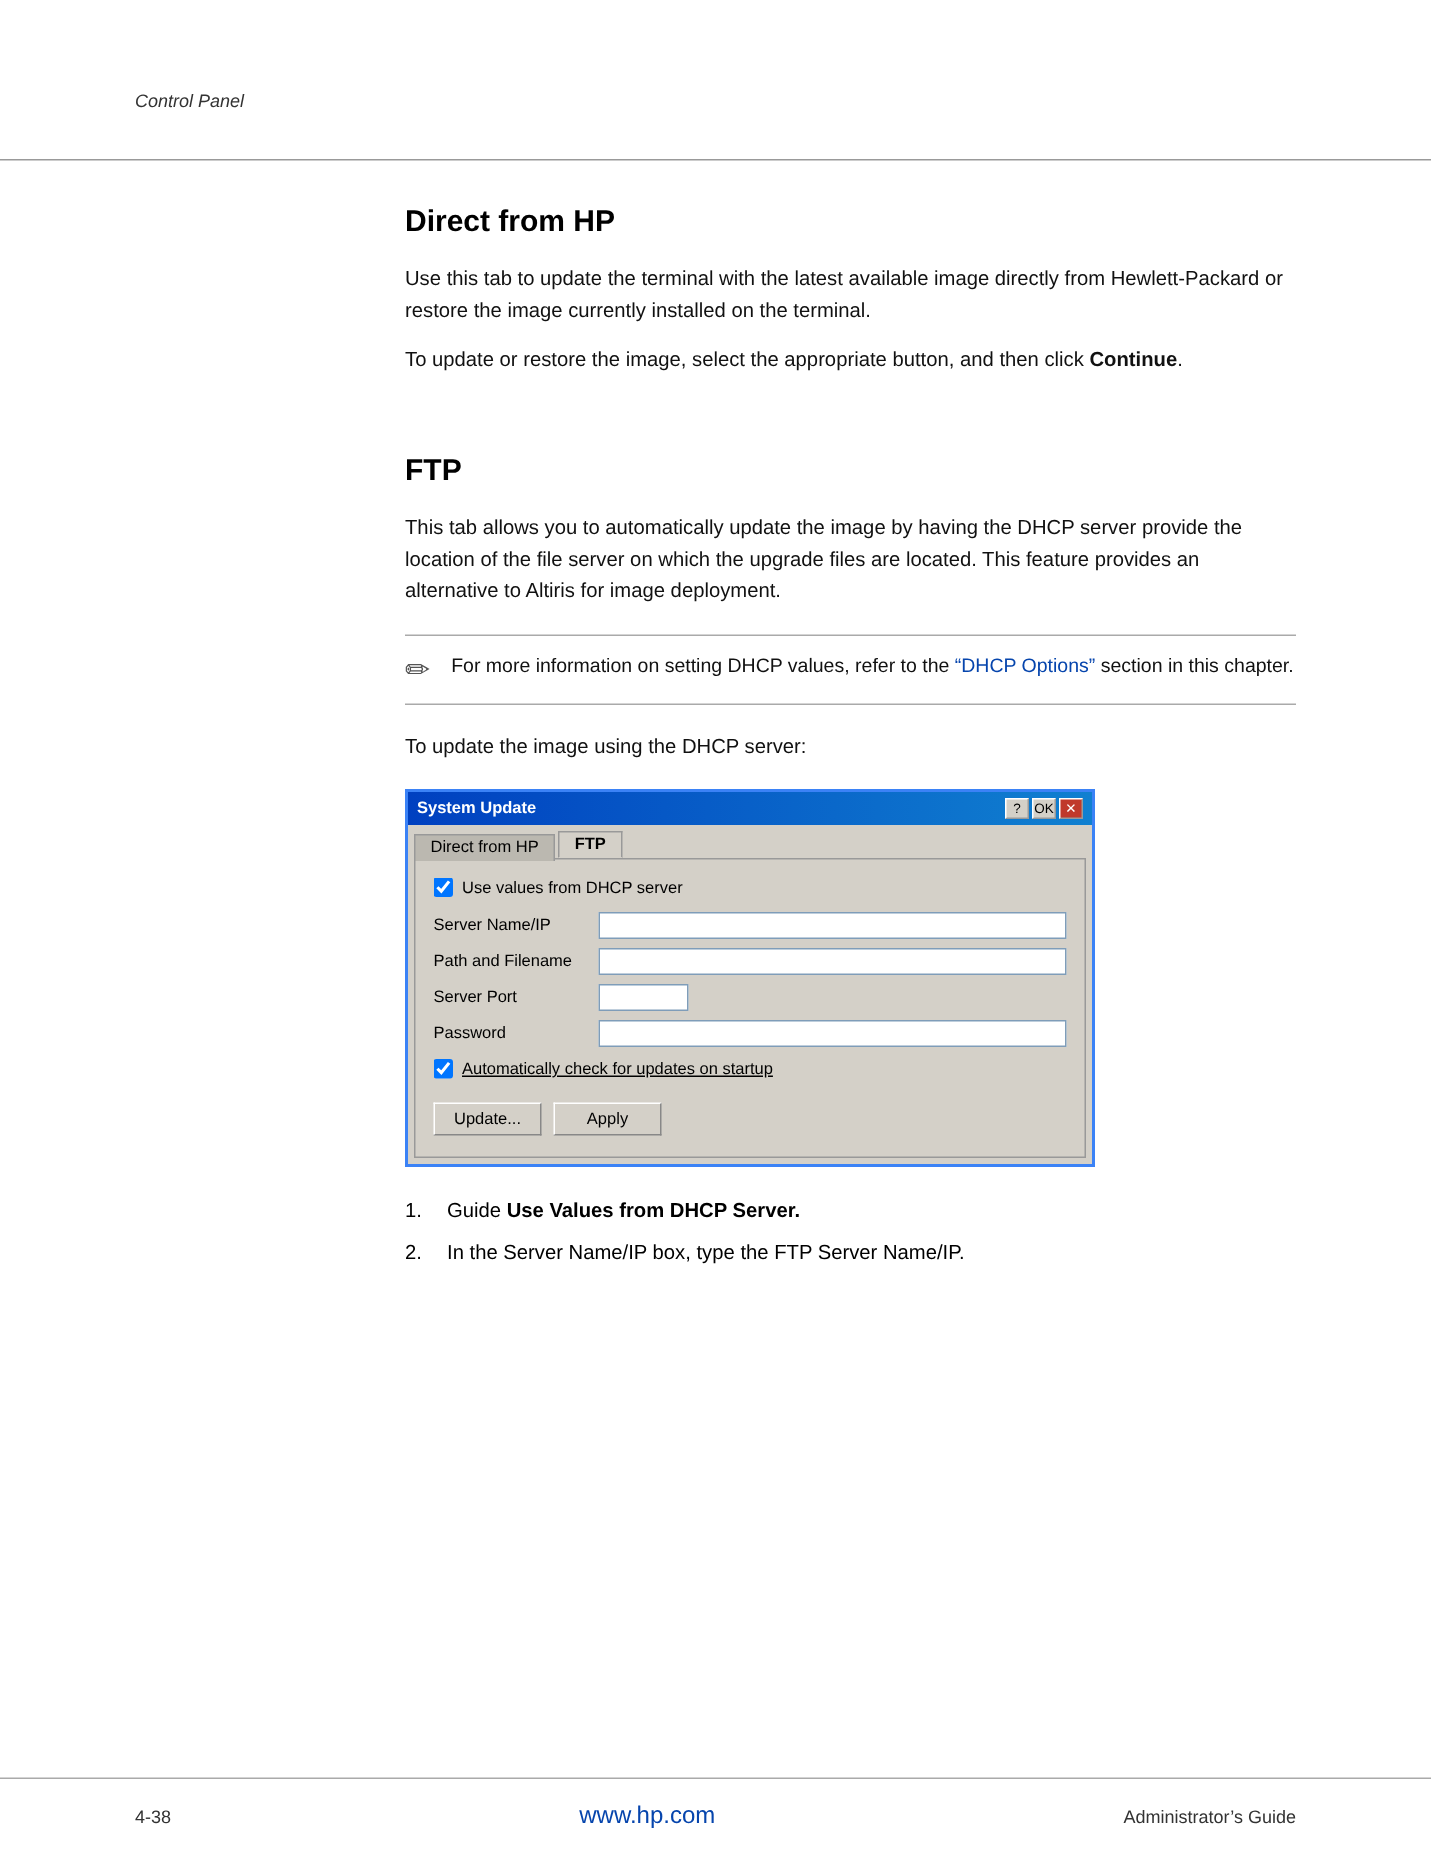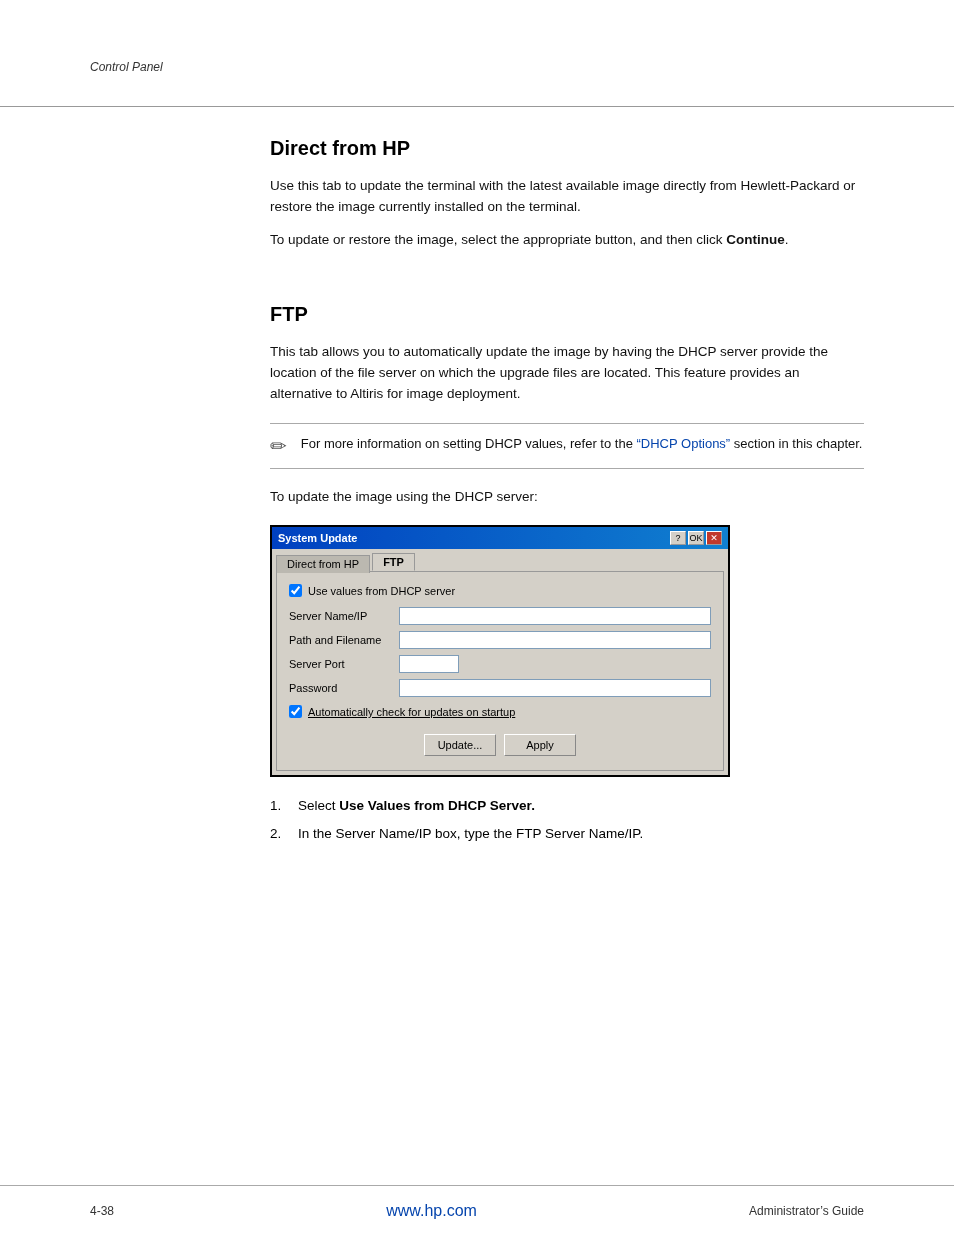--- a/index.html
+++ b/index.html
@@ -97,21 +97,21 @@
     }
 
     
     .dialog-wrapper {
       margin: 18px 0 18px 0;
       display: flex;
       justify-content: flex-start;
     }
 
     .dialog {
-      border: 2px solid #000000;
+      border: 2px solid #3b82f6;
       background: #d4d0c8;
       width: 460px;
       font-family: 'Tahoma', Arial, sans-serif;
       font-size: 11px;
     }
 
     .dialog-titlebar {
       background: linear-gradient(to right, #0040c0, #1080d0);
       color: white;
       display: flex;
@@ -228,21 +228,21 @@
     }
 
     .checkbox-label {
       font-size: 11px;
       color: #000;
       text-align: center;
     }
 
     .dialog-footer {
       display: flex;
-      justify-content: center;
+      justify-content: flex-start;
       gap: 8px;
       padding: 6px 0 2px 0;
     }
 
     .dialog-action-btn {
       min-width: 72px;
       height: 22px;
       background: #d4d0c8;
       border: 1px solid #888;
       border-top-color: #fff;
@@ -400,21 +400,21 @@
                 <button class="dialog-action-btn">Apply</button>
               </div>
             </div>
           </div>
         </div>
 
         <ol class="numbered-list">
           <li>
             <span class="list-num">1.</span>
             <span>
-              <span>Select </span><strong>Use Values from DHCP Server.</strong>
+              <span>Guide </span><strong>Use Values from DHCP Server.</strong>
             </span>
           </li>
           <li>
             <span class="list-num">2.</span>
             <span>In the Server Name/IP box, type the FTP Server Name/IP.</span>
           </li>
         </ol>
 
       </div>
     </div>

